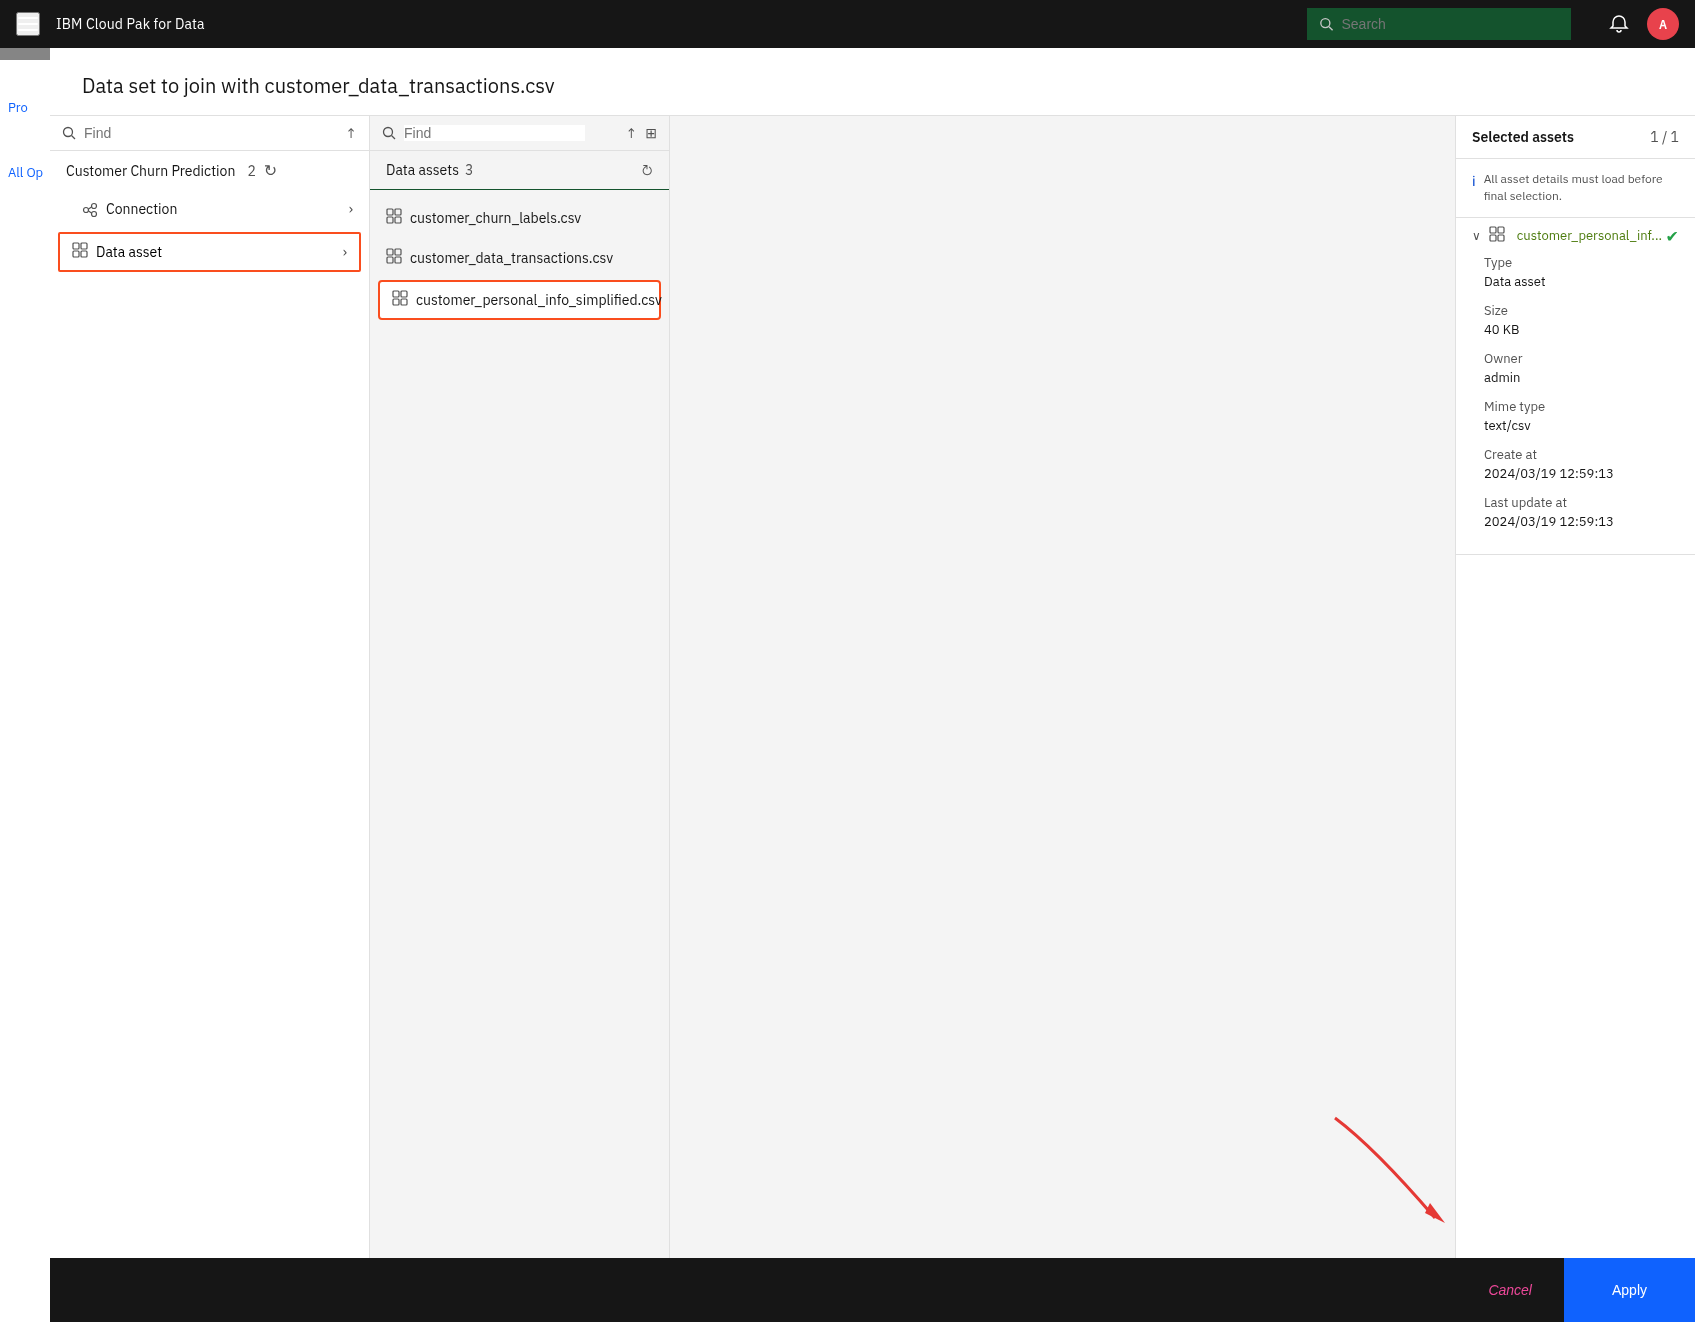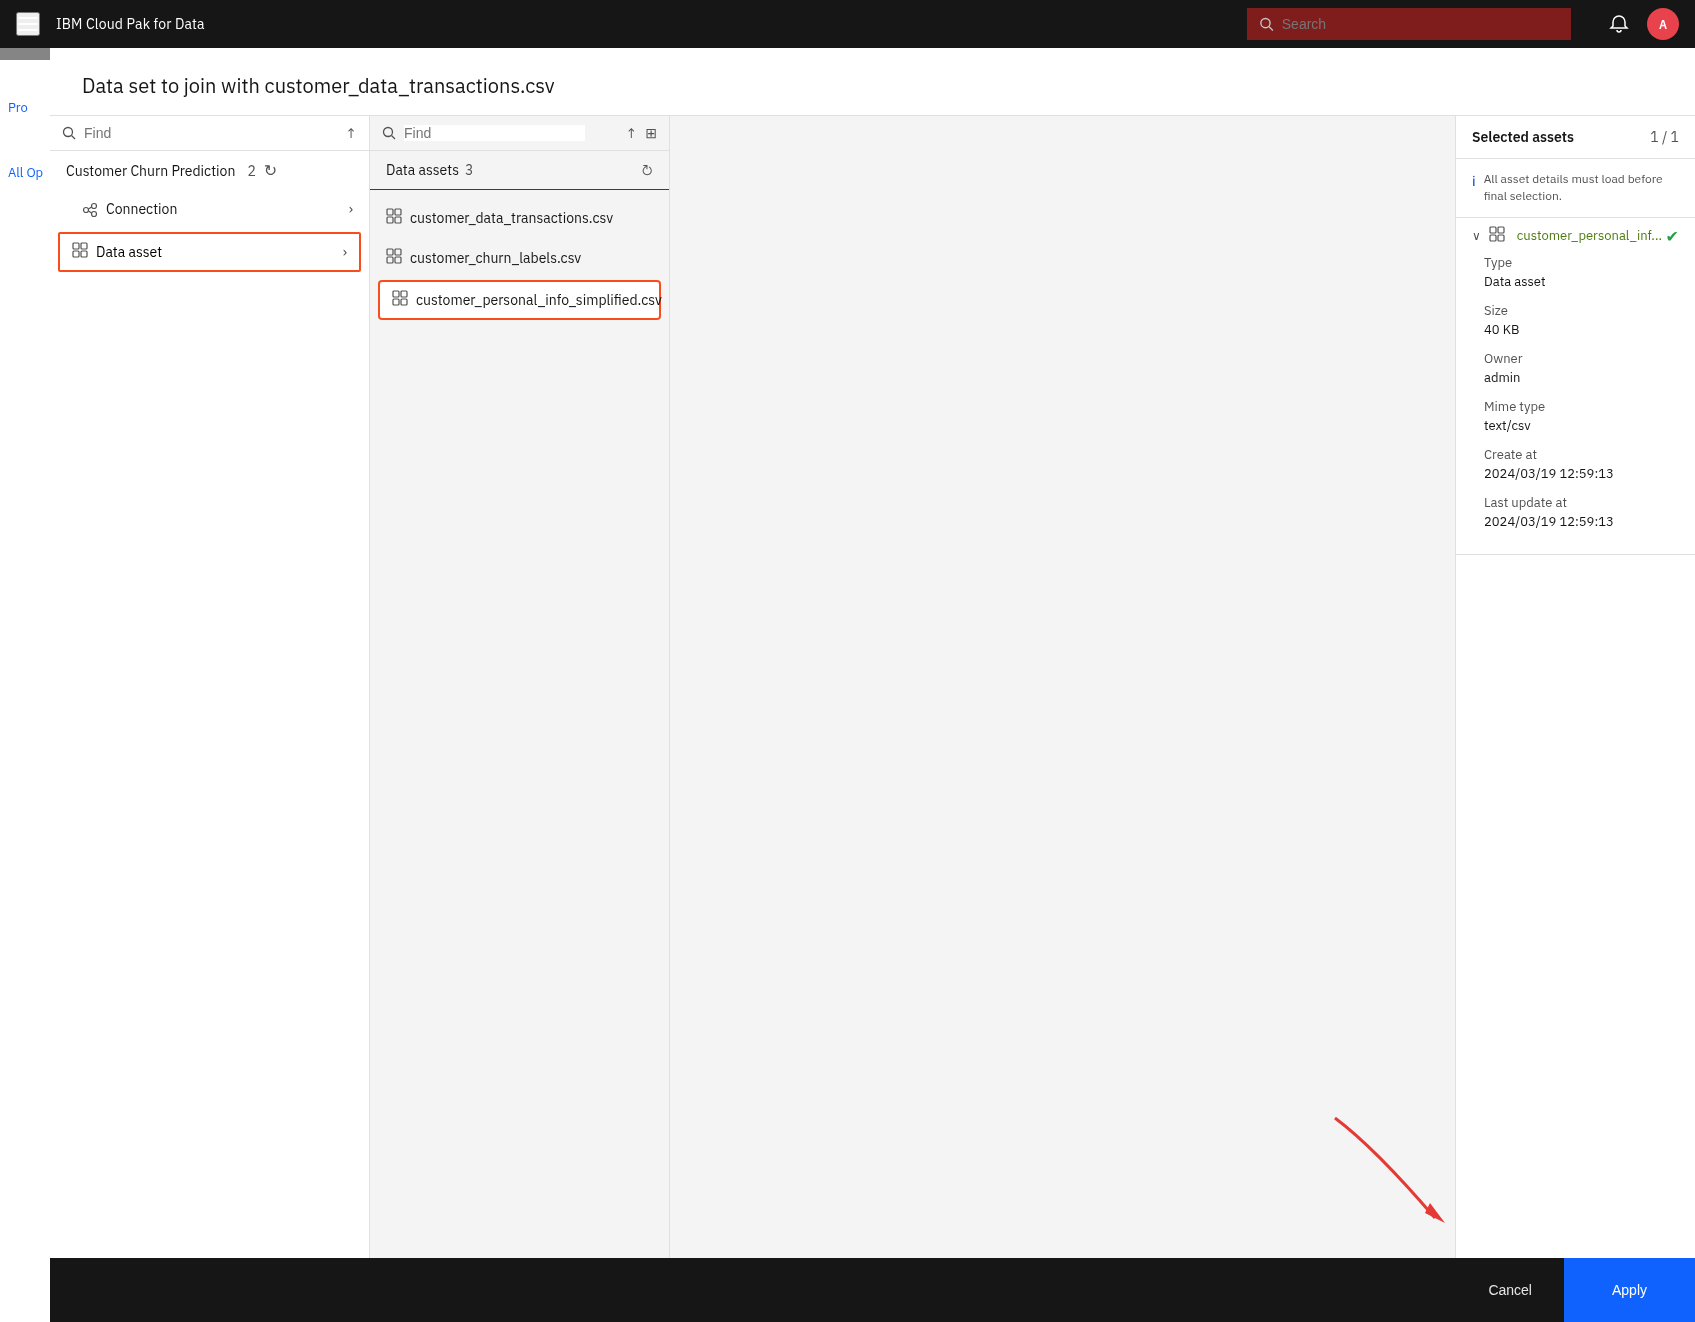--- a/index.html
+++ b/index.html
@@ -32,26 +32,26 @@
       align-items: center;
     }
     .topbar-brand {
       color: #fff;
       font-size: 14px;
       font-weight: 400;
       letter-spacing: 0.01em;
     }
     .topbar-search {
       margin-left: auto;
-      background: #7f1d1d;
+      background: #14532d;
       border: none;
       color: #fff;
       padding: 0 12px;
       height: 32px;
-      width: 324px;
+      width: 264px;
       display: flex;
       align-items: center;
       gap: 8px;
       cursor: text;
     }
     .topbar-search input {
       background: transparent;
       border: none;
       outline: none;
       color: #c6c6c6;
@@ -355,27 +355,28 @@
       justify-content: flex-end;
       position: absolute;
       bottom: 0;
       left: 50px;
       right: 0;
       z-index: 30;
     }
     .btn-cancel {
       background: transparent;
       border: none;
-      color: #e5e5e5;
+      color: #ec4899;
       padding: 0 32px;
       height: 51px;
       font-size: 14px;
       cursor: pointer;
       display: flex;
       align-items: center;
+      font-style: italic;
     }
     .btn-apply {
       background: #0f62fe;
       border: none;
       color: #fff;
       padding: 0 48px;
       height: 64px;
       font-size: 14px;
       cursor: pointer;
       display: flex;
@@ -538,33 +539,33 @@
 
         <div class="asset-item">
           <span>
             <svg width="16" height="16" viewBox="0 0 16 16" fill="none">
               <rect x="1" y="1" width="6" height="6" rx="1" stroke="#525252" stroke-width="1.2"></rect>
               <rect x="9" y="1" width="6" height="6" rx="1" stroke="#525252" stroke-width="1.2"></rect>
               <rect x="1" y="9" width="6" height="6" rx="1" stroke="#525252" stroke-width="1.2"></rect>
               <rect x="9" y="9" width="6" height="6" rx="1" stroke="#525252" stroke-width="1.2"></rect>
             </svg>
           </span>
-          <span>customer_data_transactions.csv</span>
+          <span>customer_churn_labels.csv</span>
         </div>
 
         <div class="asset-item">
           <span>
             <svg width="16" height="16" viewBox="0 0 16 16" fill="none">
               <rect x="1" y="1" width="6" height="6" rx="1" stroke="#525252" stroke-width="1.2"></rect>
               <rect x="9" y="1" width="6" height="6" rx="1" stroke="#525252" stroke-width="1.2"></rect>
               <rect x="1" y="9" width="6" height="6" rx="1" stroke="#525252" stroke-width="1.2"></rect>
               <rect x="9" y="9" width="6" height="6" rx="1" stroke="#525252" stroke-width="1.2"></rect>
             </svg>
           </span>
-          <span>customer_churn_labels.csv</span>
+          <span>customer_data_transactions.csv</span>
         </div>
 
         <div style="border:2px solid #fa4d1e;border-radius:4px;margin:2px 8px;padding:8px 12px;display:flex;align-items:center;gap:8px;font-size:14px;color:#161616;cursor:pointer;background:#fff;">
           <span>
             <svg width="16" height="16" viewBox="0 0 16 16" fill="none">
               <rect x="1" y="1" width="6" height="6" rx="1" stroke="#525252" stroke-width="1.2"></rect>
               <rect x="9" y="1" width="6" height="6" rx="1" stroke="#525252" stroke-width="1.2"></rect>
               <rect x="1" y="9" width="6" height="6" rx="1" stroke="#525252" stroke-width="1.2"></rect>
               <rect x="9" y="9" width="6" height="6" rx="1" stroke="#525252" stroke-width="1.2"></rect>
             </svg>

